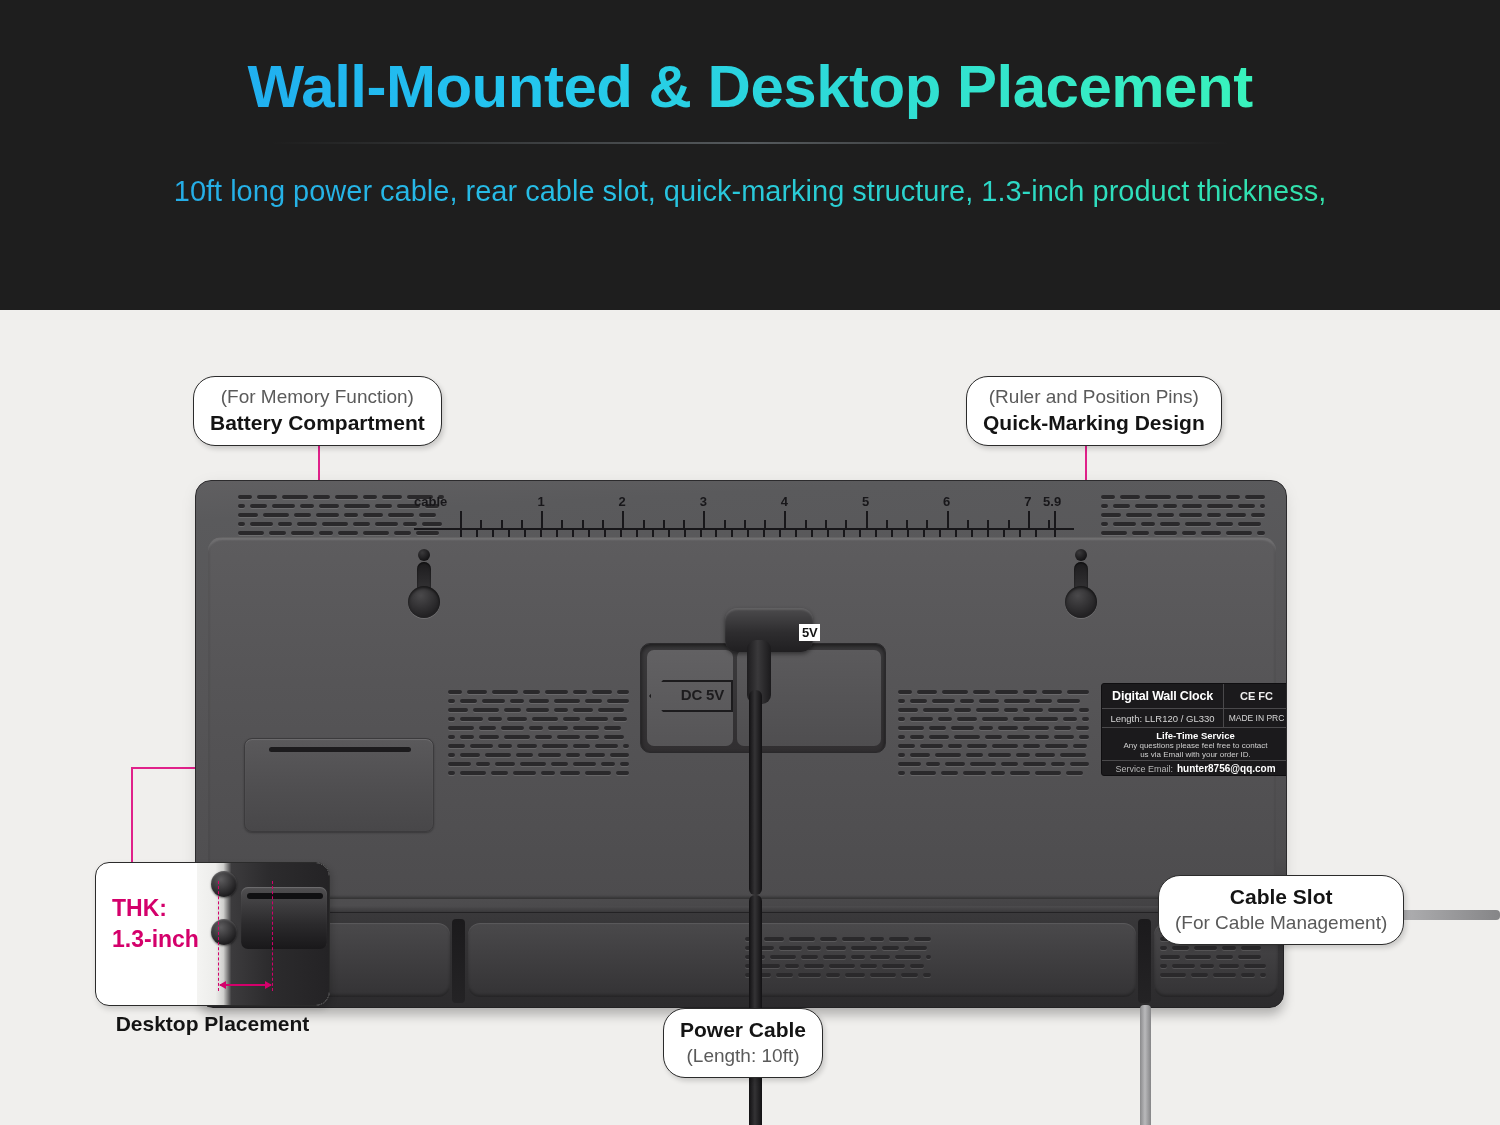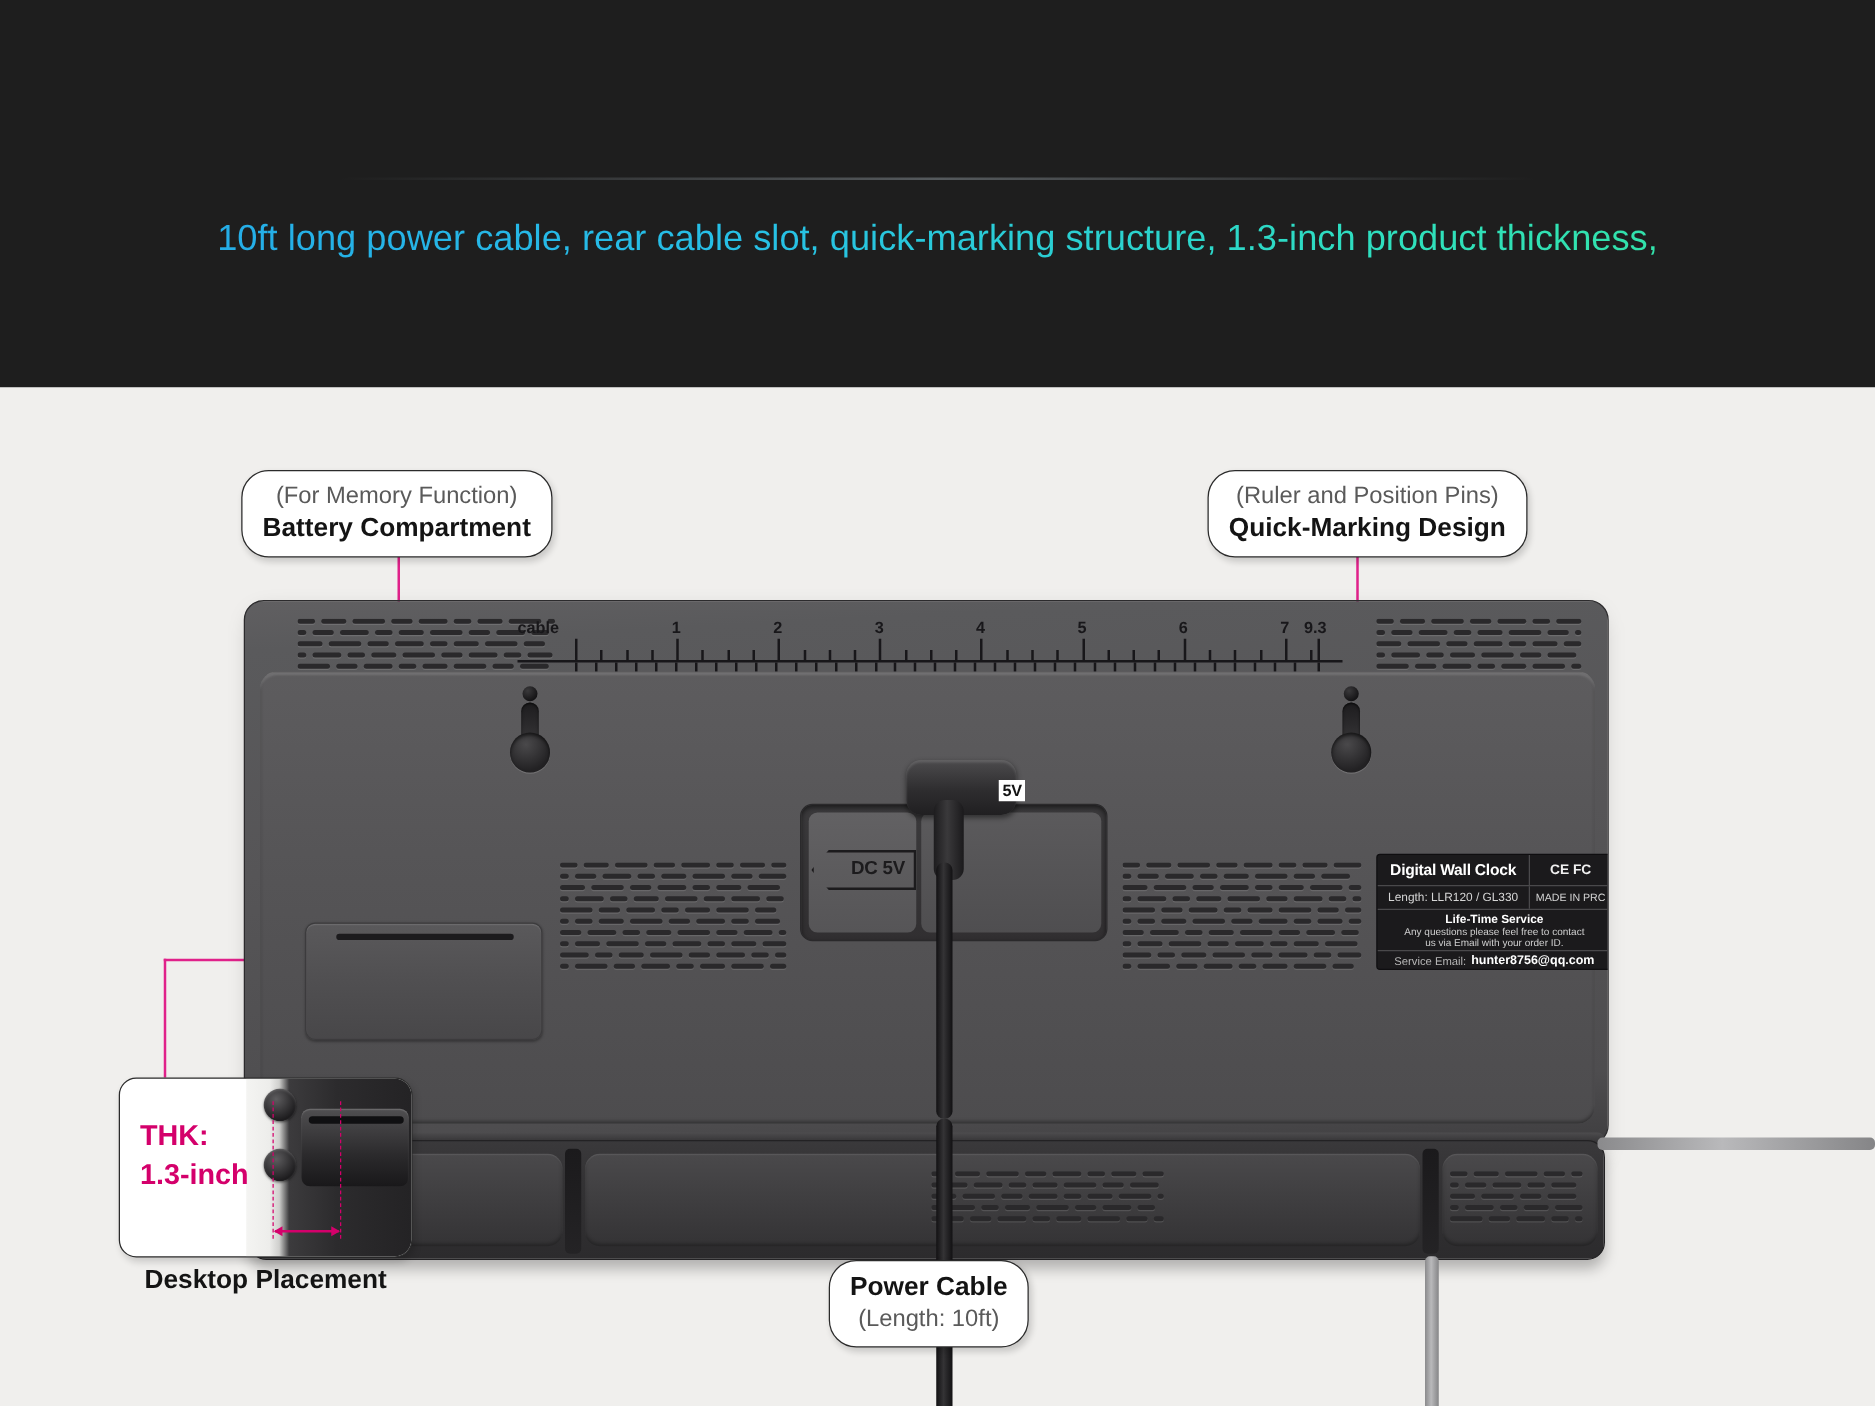--- a/index.html
+++ b/index.html
@@ -320,20 +320,21 @@
     position: absolute; left: 95px; top: 1012px; width: 235px;
     text-align: center; font-size: 21px; font-weight: bold; color: #141414;
   }
 </style>
 </head>
 <body>
 
 <div id="page">
 
   <div class="header">
+    <div class="title">Wall-Mounted &amp; Desktop Placement</div>
     <div class="title-rule"></div>
     <div class="subtitle">
       <span class="ln">10ft long power cable, rear cable slot, quick-marking structure, 1.3-inch product thickness,</span>
     </div>
   </div>
 
   <div class="stage">
 
     <div class="leader v" style="left:318px; top:128px; height:252px;"></div>
     <div class="dot" style="left:318px; top:380px;"></div>
@@ -469,21 +470,21 @@
             <span class="tick tk-up" style="left: 613.813px;"></span>
             <span class="tick tk-upS" style="left: 634.092px;"></span>
             <span class="tick tk-up" style="left: 640px;"></span>
             <span class="lab lab-in" style="left: 127.116px;">1</span>
             <span class="lab lab-in" style="left: 208.232px;">2</span>
             <span class="lab lab-in" style="left: 289.348px;">3</span>
             <span class="lab lab-in" style="left: 370.465px;">4</span>
             <span class="lab lab-in" style="left: 451.581px;">5</span>
             <span class="lab lab-in" style="left: 532.697px;">6</span>
             <span class="lab lab-in" style="left: 613.813px;">7</span>
-            <span class="lab lab-in" style="left: 638.148px;">9.3</span>
+            <span class="lab lab-in" style="left: 638.148px;">5.9</span>
           </div>
 
         <div class="inner-panel">
 
           <div class="keyhole" style="left:196px; top:18px;">
             <span class="pin"></span>
             <span class="slot"></span>
             <span class="circ"></span>
           </div>
           <div class="keyhole" style="left:853px; top:18px;">
@@ -590,20 +591,24 @@
     <div class="pill" style="left:193px; top:66px;">
       <span class="sub">(For Memory Function)</span>
       <span class="main">Battery Compartment</span>
     </div>
 
     <div class="pill" style="left:663px; top:698px;">
       <span class="main">Power Cable</span>
       <span class="sub">(Length: 10ft)</span>
     </div>
 
+    <div class="pill" style="left:1158px; top:565px;">
+      <span class="main">Cable Slot</span>
+      <span class="sub">(For Cable Management)</span>
+    </div>
   </div>
 
   <div class="thk-card">
     <span class="photo"></span>
     <span class="edge"></span>
     <span class="slot-line"></span>
     <span class="btnA"></span>
     <span class="btnB"></span>
     <div class="thk-label">
       <span>THK:</span><br>

